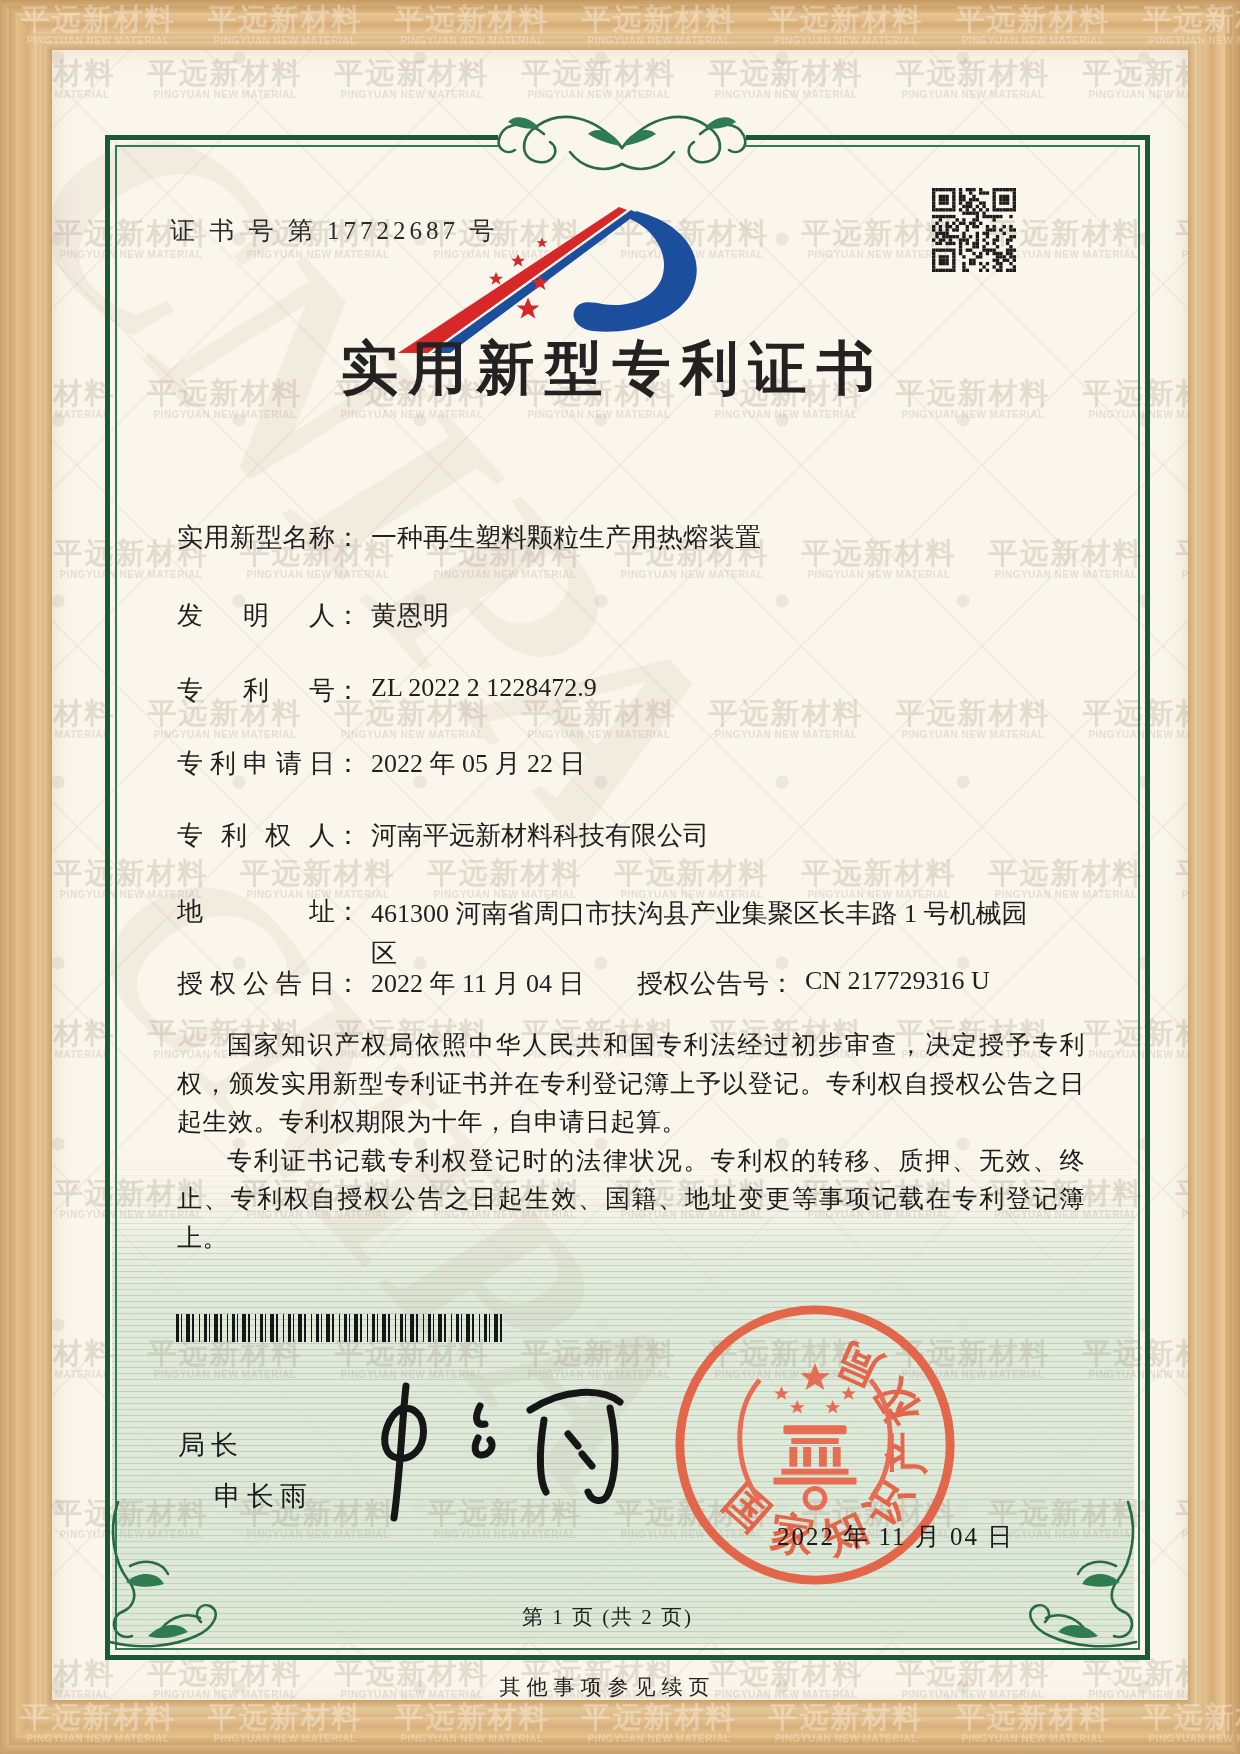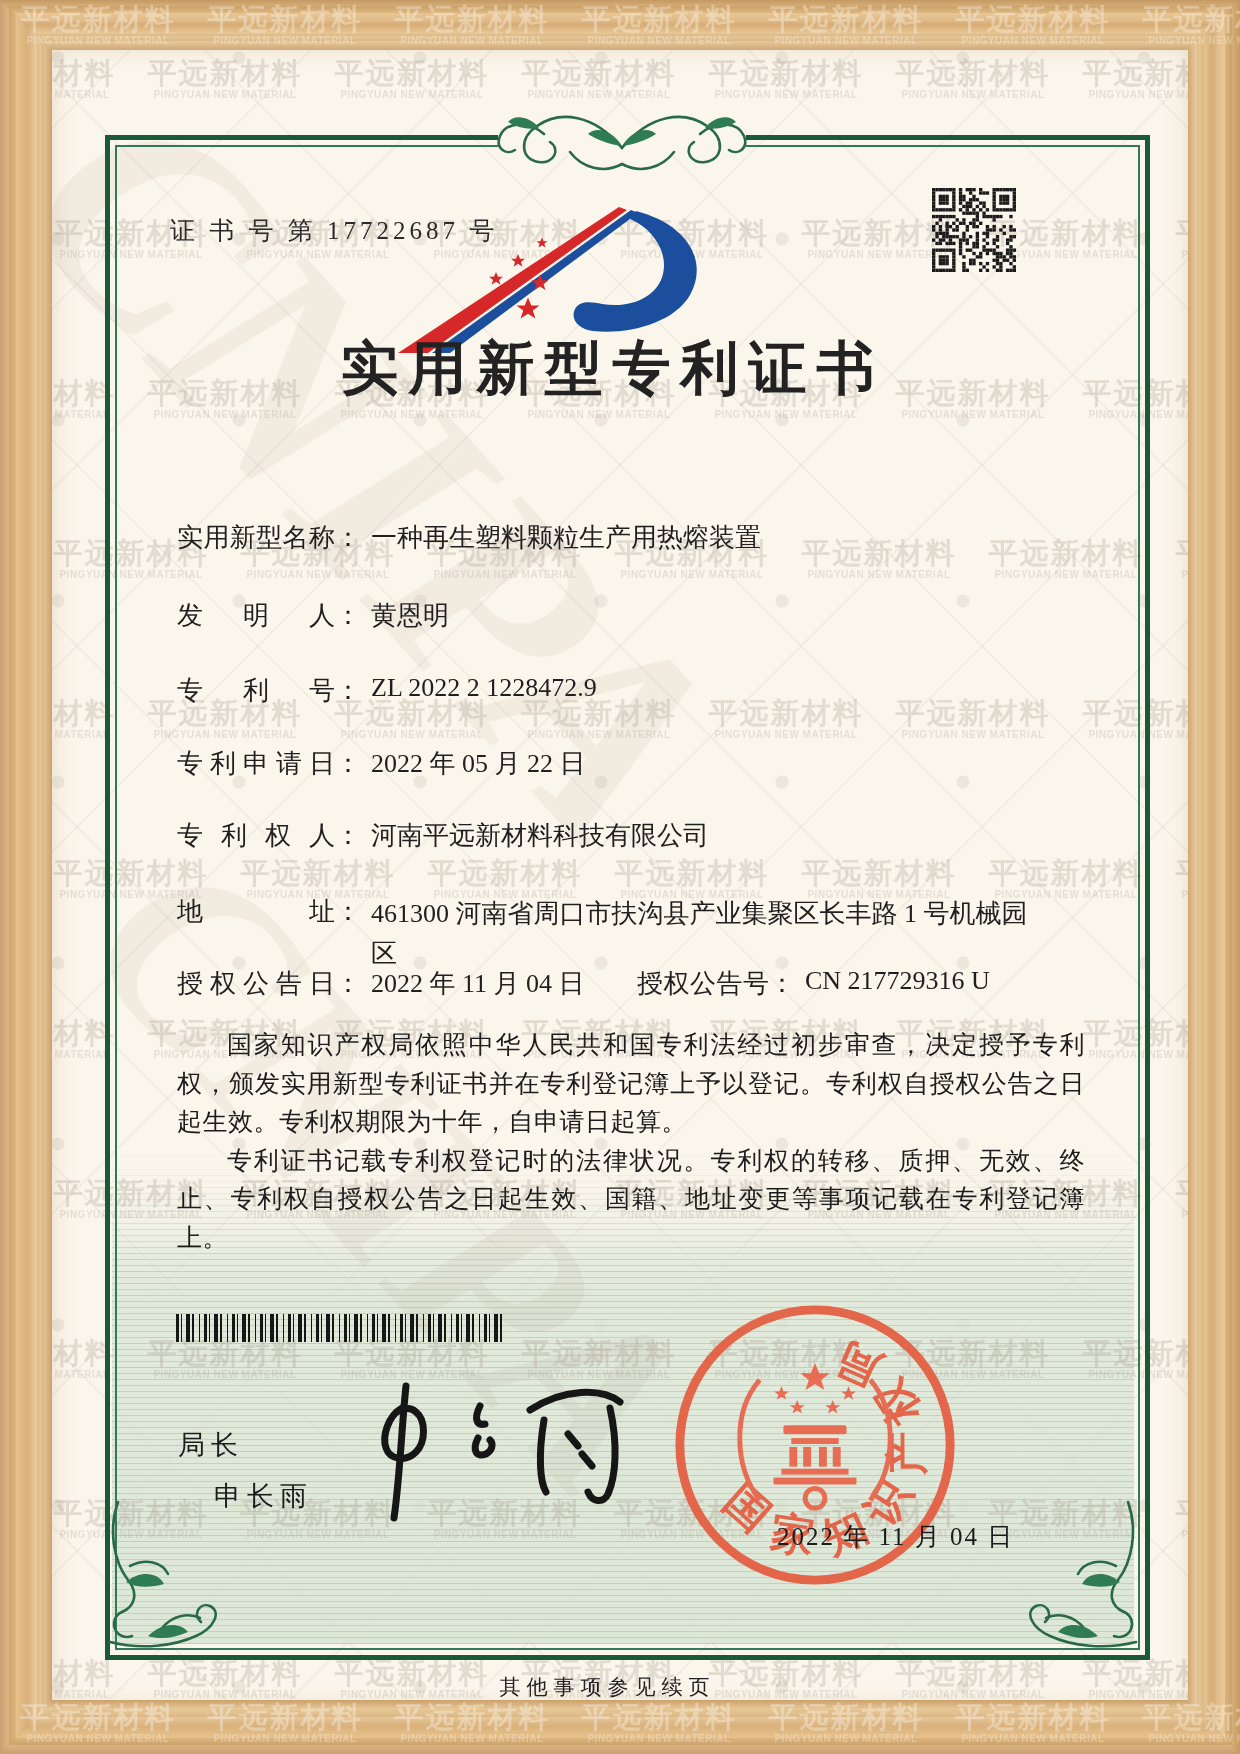--- a/index.html
+++ b/index.html
@@ -944,14 +944,15 @@
       <rect x="108" y="183" width="84" height="7"></rect>
     </g>
     <g stroke="#e8644a" fill="none" stroke-width="5">
       <circle cx="150" cy="204" r="10"></circle>
       <path d="M94,206 C68,172 66,116 94,84"></path>
       <path d="M206,206 C232,172 234,116 206,84"></path>
     </g>
   </svg>
   <div id="seal-date" class="abs">2022 年 11 月 04 日</div>
 
+  <div id="page-no" class="abs">第 1 页 (共 2 页)</div>
   <div id="cont-note" class="abs">其他事项参见续页</div>
 </div>
 
 </body></html>

